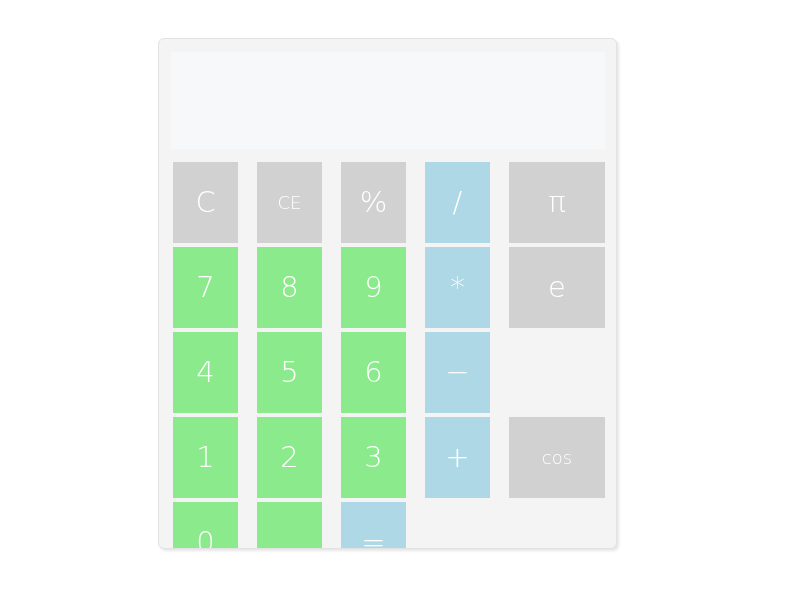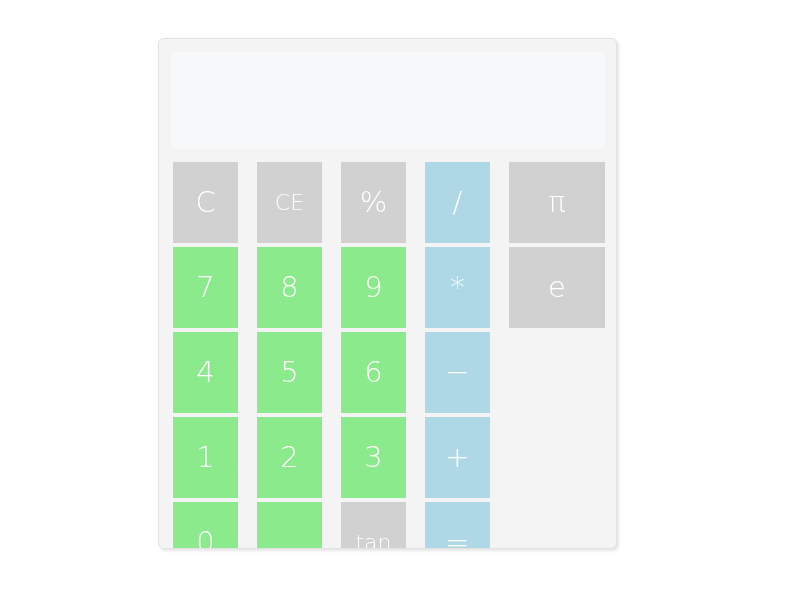--- a/index.html
+++ b/index.html
@@ -96,21 +96,21 @@
   .key.col5 {
     width: 96px;
     margin-right: 0;
   }
 
   .key.num    { background: #8bea8b; }
   .key.op     { background: #aed8e6; }
   .key.fn     { background: #d1d1d1; }
   .key.blank  { background: transparent; cursor: default; }
 
-  .key.small-label { font-size: 22px; }
+  .key.small-label { font-size: 18px; }
   .key.dot-label   { font-size: 29px; }
 </style>
 </head>
 <body>
 
 <div id="app">
 
   <div class="calc-card">
 
     <div class="display">
@@ -136,25 +136,25 @@
           <button class="key num">4</button>
           <button class="key num">5</button>
           <button class="key num">6</button>
           <button class="key op">−</button>
         </div>
         <div class="key-row">
           <button class="key num">1</button>
           <button class="key num">2</button>
           <button class="key num">3</button>
           <button class="key op">+</button>
+          <button class="key fn col5 small-label">cos</button>
         </div>
         <div class="key-row">
           <button class="key num">0</button>
           <button class="key num dot-label">.</button>
-          <button class="key fn small-label">tan</button>
           <button class="key op">=</button>
           <button class="key blank col5"></button>
         </div>
       </div>
 
   </div>
 
 </div>
 
 </body></html>

